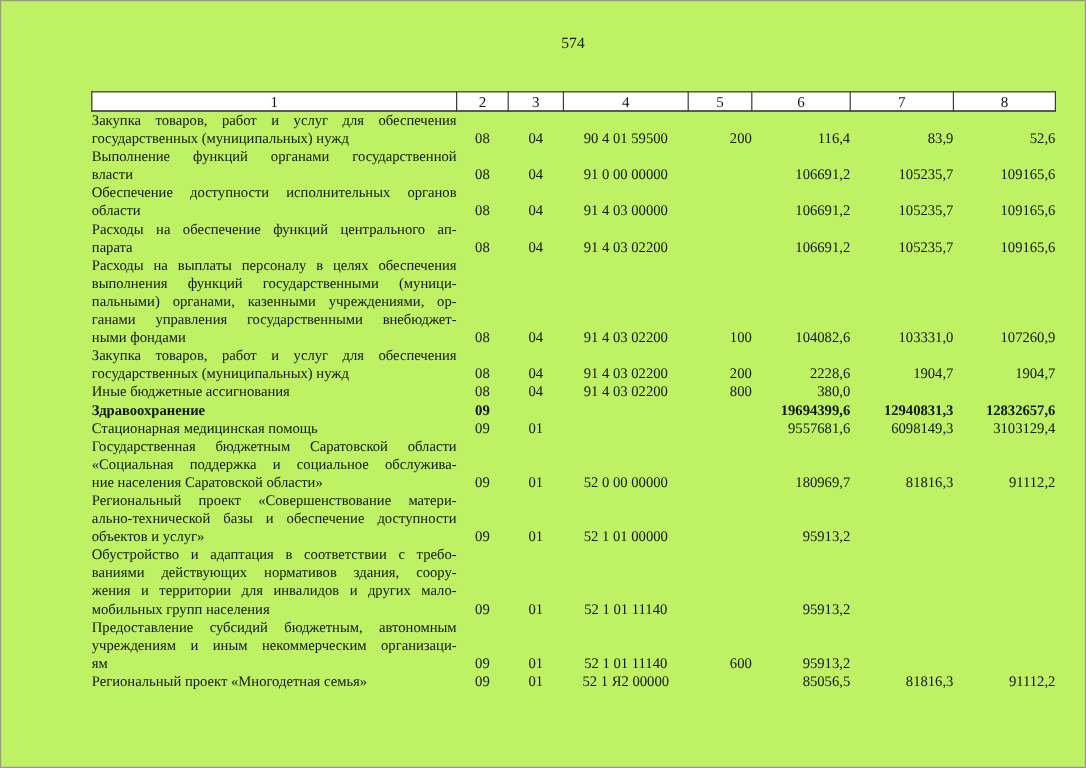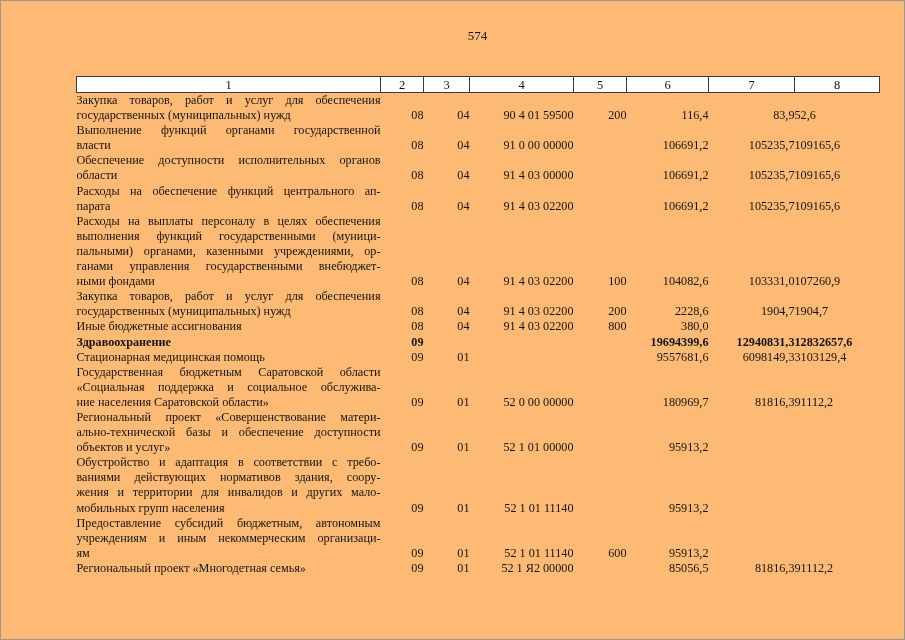--- a/index.html
+++ b/index.html
@@ -1,21 +1,21 @@
 <!DOCTYPE html>
 <html><head>
 <meta charset="utf-8">
 <style>
   html, body { margin: 0; padding: 0; background: #ffffff; }
   .page {
     position: relative;
     width: 905px;
     height: 640px;
     box-sizing: border-box;
-    background: #fdba74;
+    background: #bef264;
     border: 1px solid #979797;
     font-family: "Liberation Serif", serif;
     color: #141414;
     overflow: hidden;
   }
   .pagenum {
     position: absolute;
     top: 27px;
     left: 75px;
     width: 803px;
@@ -43,25 +43,25 @@
   }
   table.budget tbody td {
     font-size: 12.2px;
     line-height: 15.1px;
     vertical-align: bottom;
     padding: 0;
     border: none;
   }
   td.label { padding-left: 6px; padding-right: 1px; }
   td.label div.just { text-align: justify; text-align-last: justify; }
-  td.c2, td.c3, td.c4 { text-align: right; }
+  td.c2, td.c3, td.c4 { text-align: center; }
   td.c5 { text-align: right; padding-right: 5px; }
   td.c6 { text-align: right; padding-right: 8px; }
   td.c7 { text-align: right; padding-right: 6px; }
-  td.c8 { padding-right: 4px; }
+  td.c8 { text-align: right; padding-right: 4px; }
   tr.bold td { font-weight: bold; }
 </style>
 </head>
 <body>
 
 <div class="page">
 
   <div class="pagenum">574</div>
 
   <table class="budget">

